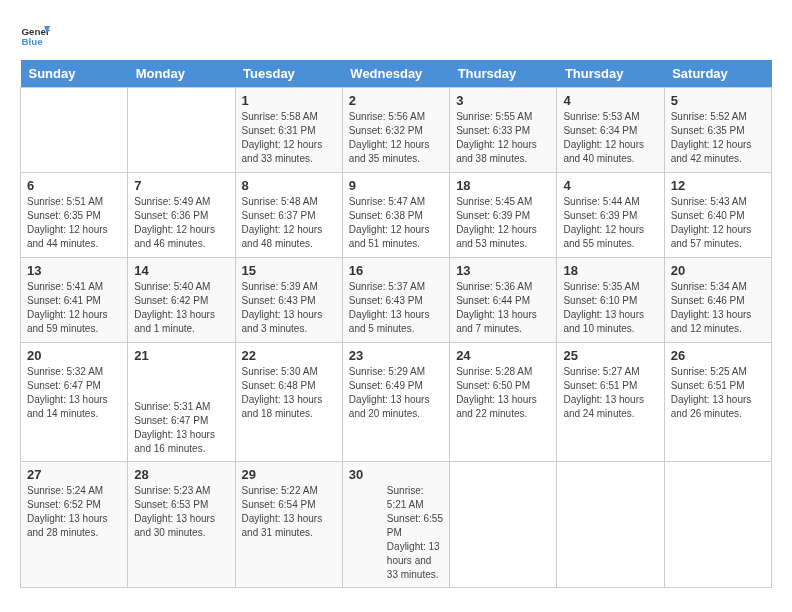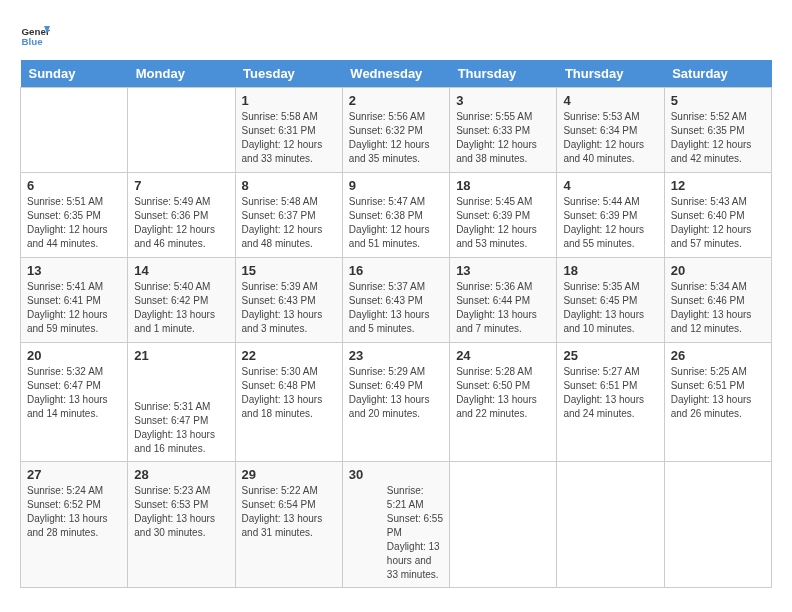--- a/index.html
+++ b/index.html
@@ -216,21 +216,21 @@
         </td>
         <td>
           <span class="day-num">13</span>
           <div class="day-info" style="white-space: pre-line;">Sunrise: 5:36 AM
 Sunset: 6:44 PM
 Daylight: 13 hours and 7 minutes.</div>
         </td>
         <td>
           <span class="day-num">18</span>
           <div class="day-info" style="white-space: pre-line;">Sunrise: 5:35 AM
-Sunset: 6:45 PM
+Sunset: 6:10 PM
 Daylight: 13 hours and 10 minutes.</div>
         </td>
         <td>
           <span class="day-num">20</span>
           <div class="day-info" style="white-space: pre-line;">Sunrise: 5:34 AM
 Sunset: 6:46 PM
 Daylight: 13 hours and 12 minutes.</div>
         </td>
       </tr>
       <tr>

